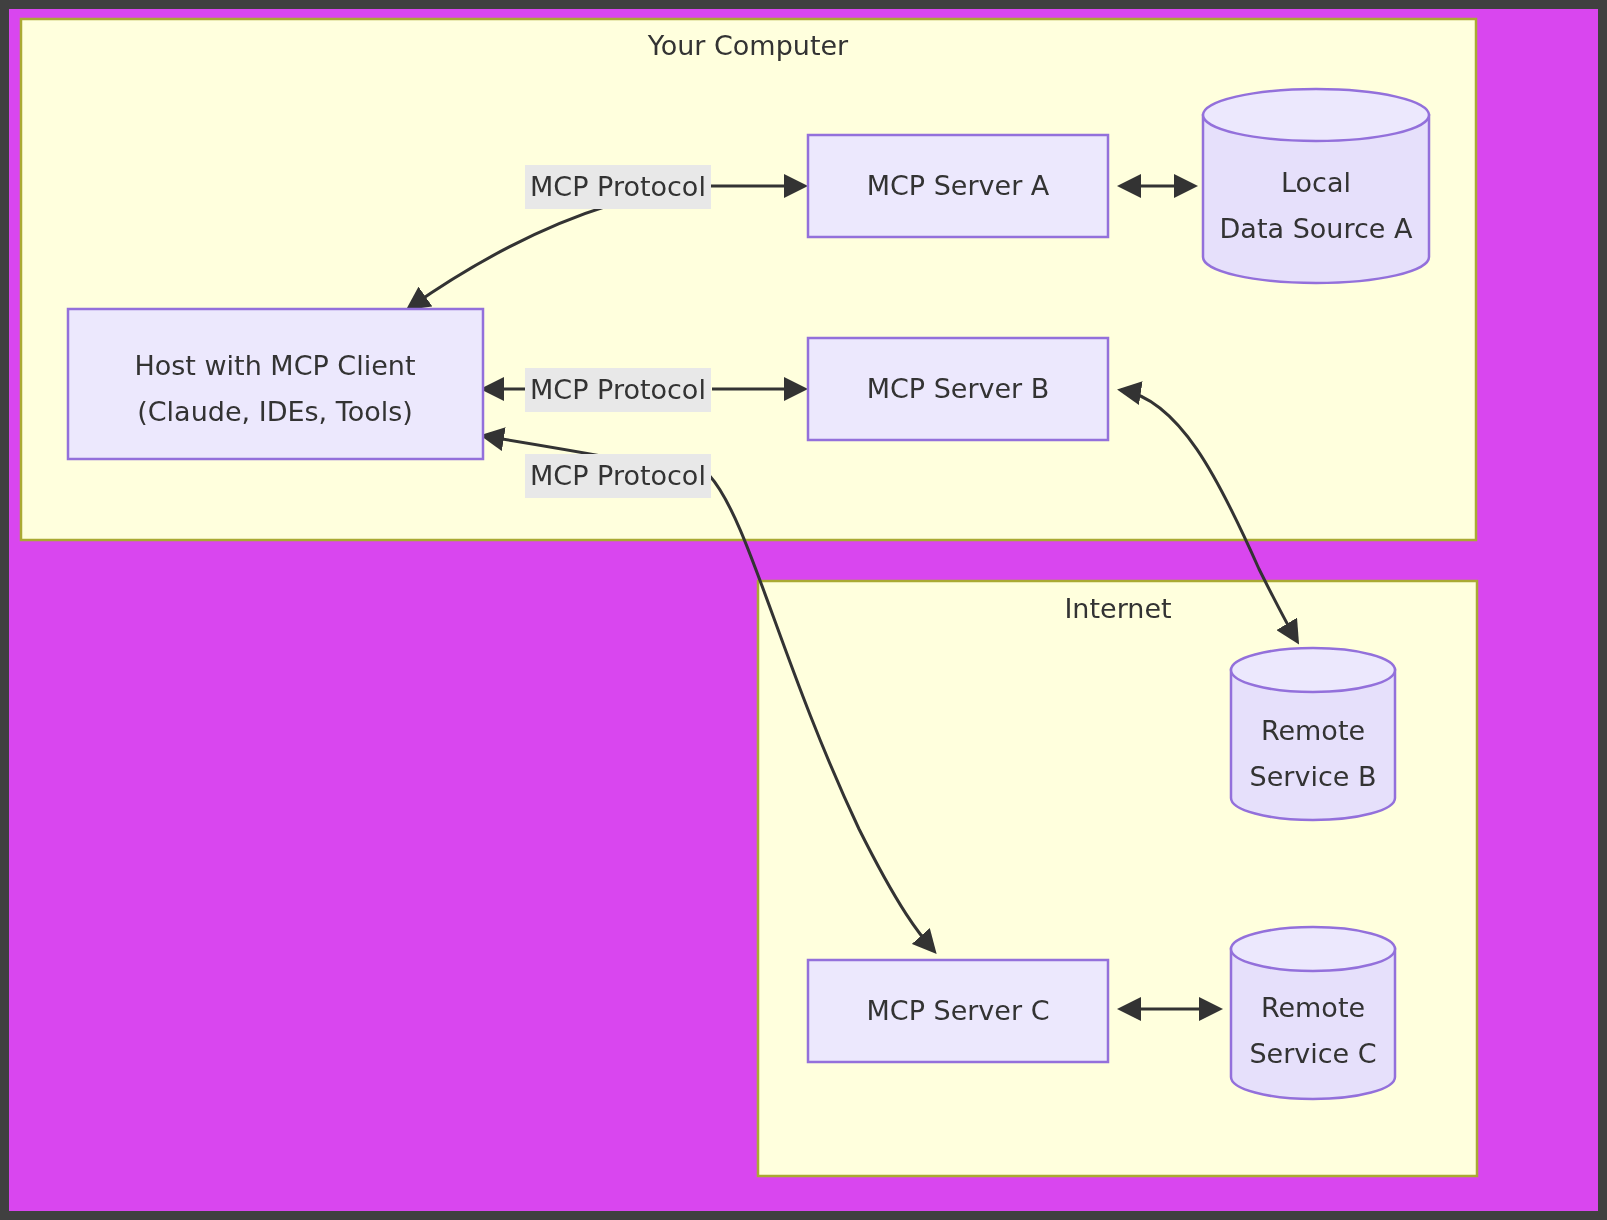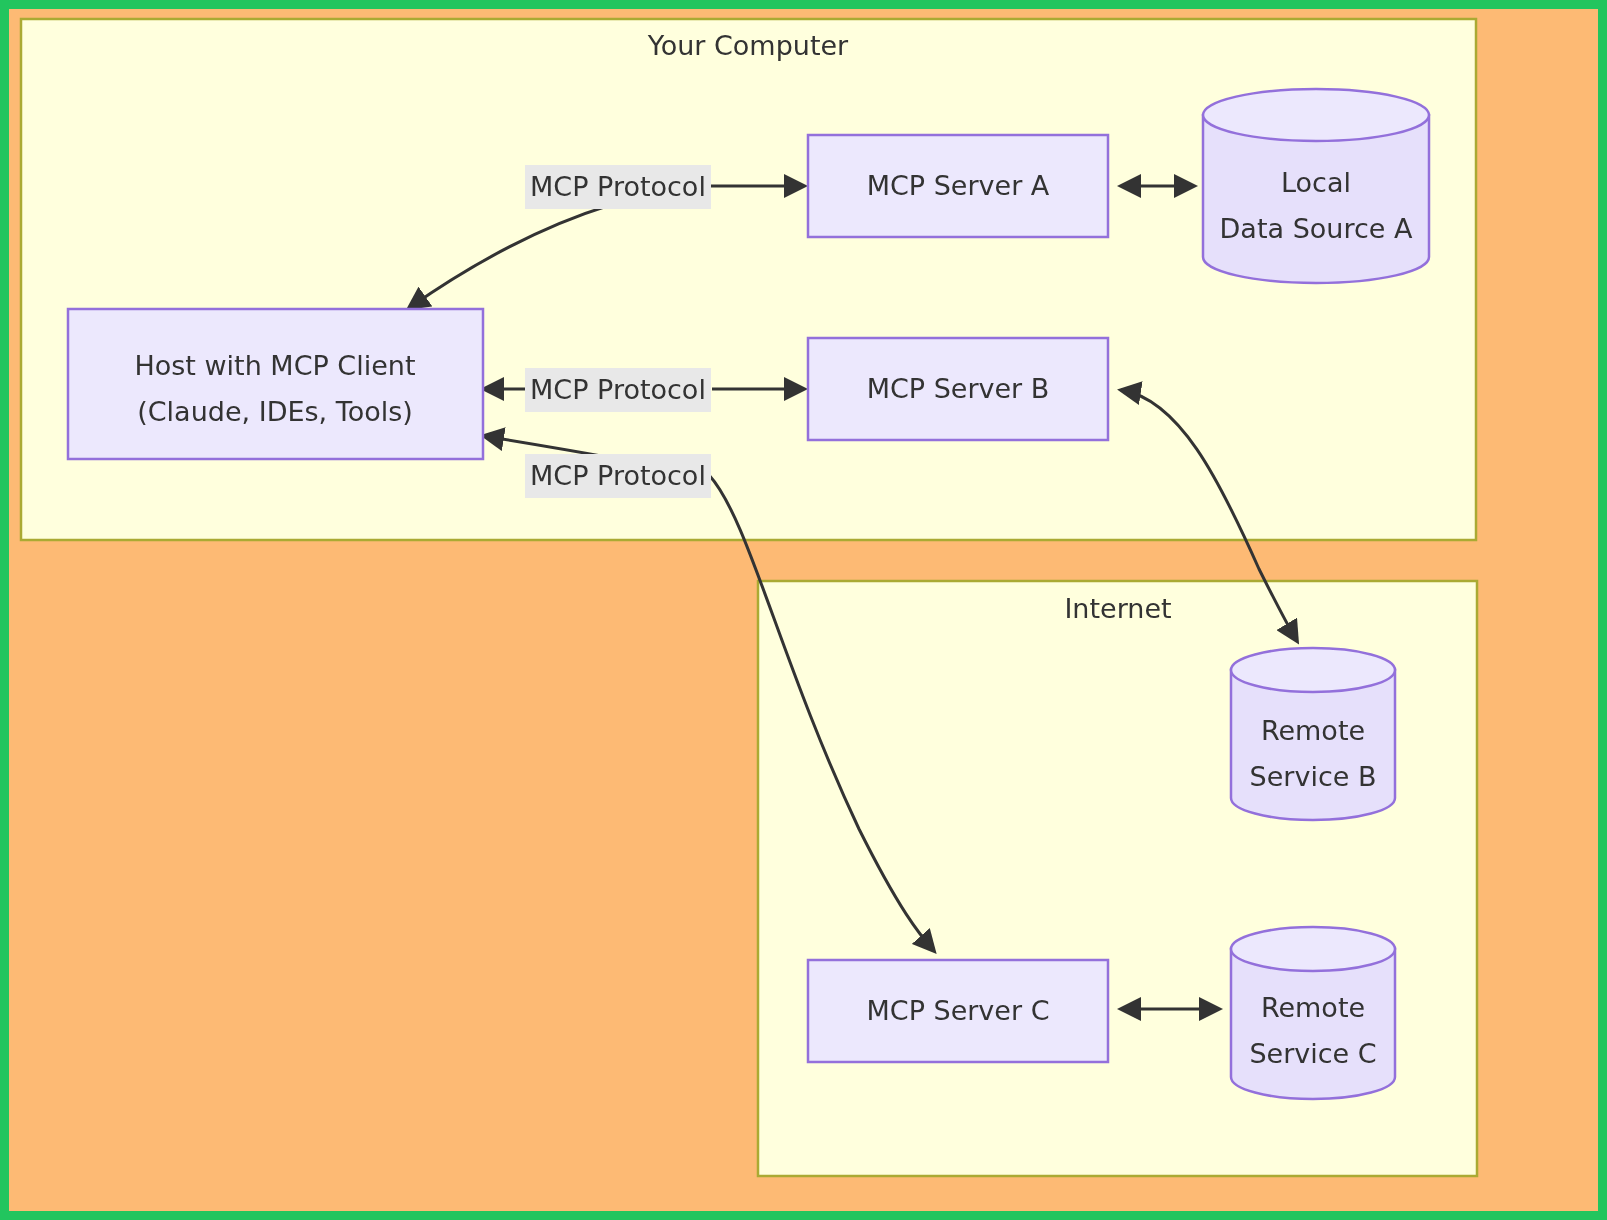--- a/index.html
+++ b/index.html
@@ -10,22 +10,22 @@
   body {
     width: 1607px;
     height: 1220px;
     font-family: "DejaVu Sans", sans-serif;
   }
   #frame {
     position: relative;
     width: 1607px;
     height: 1220px;
     box-sizing: border-box;
-    border: 9px solid #22c55e;
-    background: #fdba74;
+    border: 9px solid #404040;
+    background: #d946ef;
     overflow: hidden;
   }
   #diagram {
     display: block;
     position: absolute;
     left: 0;
     top: 0;
   }
   .node-label, .cluster-label, .edge-label {
     font-family: "DejaVu Sans", sans-serif;

